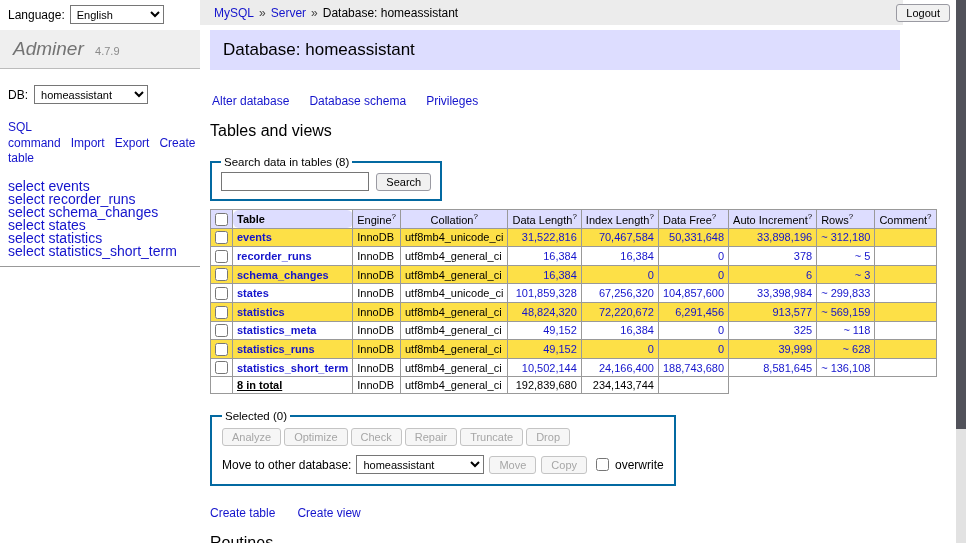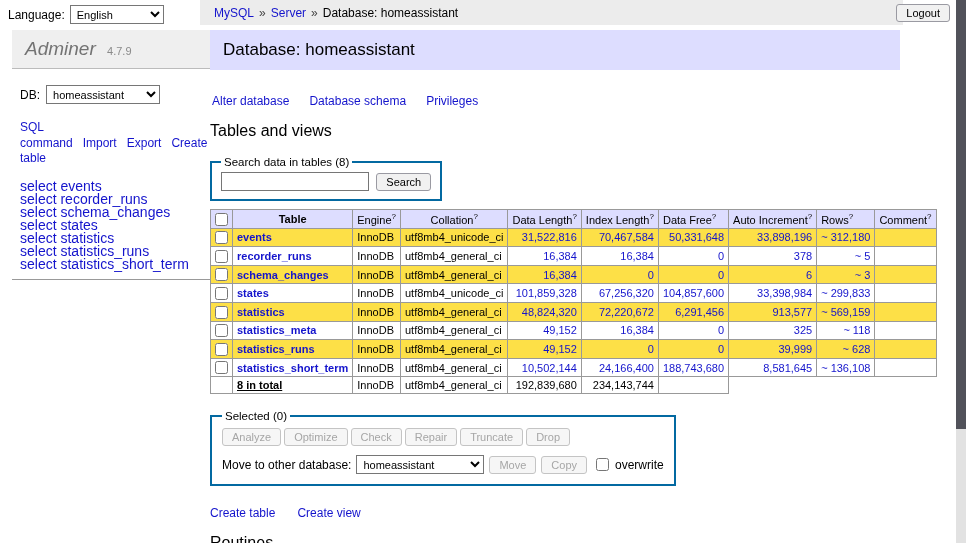--- a/index.html
+++ b/index.html
@@ -23,21 +23,21 @@
   .breadcrumb .sep { color:#444; }
   .breadcrumb .current { color:#000; }
   .logout-wrap { position:absolute; right:16px; top:4px; }
   .btn {
     font-family:inherit; font-size:11px; padding:2px 9px; background:#f1f1f1;
     border:1px solid #9a9aa2; border-radius:3px; color:#000; cursor:pointer;
   }
   .btn:disabled { color:#a6a6a6; border-color:#c4c4c4; background:#f6f6f6; cursor:default; }
 
   
-  .sidebar { position:absolute; left:12px; top:30px; width:200px; }
+  .sidebar { position:absolute; left:0; top:30px; width:200px; }
   .app-h1 {
     margin:0; background:#efefef; border-bottom:1px solid #bbb; padding:8px 13px;
     font-size:19px; font-weight:normal; font-style:italic; color:#737373;
   }
   .app-h1 .ver { font-size:11px; font-style:normal; color:#8a8a8a; margin-left:6px; }
   .db-row { margin:16px 0 0 8px; display:flex; align-items:center; gap:6px; }
   .db-row select { width:114px; }
   .action-links { margin:16px 8px 0 8px; width:160px; line-height:1.3; }
   .action-links a { margin-right:10px; }
   .table-links { margin:13px 8px 0 8px; font-size:14px; }
@@ -51,21 +51,21 @@
   .nav-links a { margin-right:20px; }
   h3 { font-size:16px; font-weight:normal; margin:14px 0 0 0; }
   fieldset { display:inline-block; border:2px solid #0369a1; margin:16px 0 0 0; padding:4px 9px 8px 9px; }
   legend { font-size:11.5px; padding:0 3px; }
   .search-fieldset input[type="text"] { width:148px; }
   .search-fieldset .btn { margin-left:4px; }
 
   table.tables { border-collapse:collapse; margin-top:8px; font-size:11px; }
   .tables th, .tables td { border:1px solid #999; padding:2px 4px; white-space:nowrap; height:17px; }
   .tables thead th, .tables thead td { background:#ddf; }
-  .tables thead th { font-weight:bold; text-align:center; }
+  .tables thead th { font-weight:bold; text-align:left;border-radius:6px; }
   .tables sup { font-size:8px; }
   .tables tbody tr.odd td { background:#fde047; }
   .tables td.num { text-align:right; }
   .tables a.tname { font-weight:bold; }
   .tables tfoot .total-label { font-weight:bold;text-decoration:underline; }
   .tables thead tr > :nth-child(1){ width:14px; }
   .tables thead tr > :nth-child(2){ width:108px; }
   .tables thead tr > :nth-child(3){ width:34px; }
   .tables thead tr > :nth-child(4){ width:86px;text-align:center; }
   .tables thead tr > :nth-child(5){ width:56px; }
@@ -120,21 +120,20 @@
       <option>homeassistant</option>
     </select>
   </div>
   <div class="action-links"><a>SQL command</a><a>Import</a><a>Export</a><a>Create table</a></div>
   <div class="table-links">
       <a>select events</a>
       <a>select recorder_runs</a>
       <a>select schema_changes</a>
       <a>select states</a>
       <a>select statistics</a>
-      <a>select statistics_runs</a>
       <a>select statistics_short_term</a>
     </div>
   <div class="sidebar-sep"></div>
 </div>
 
 <div class="main">
   <h2 class="page-title">Database: homeassistant</h2>
 
   <div class="nav-links"><a>Alter database</a><a>Database schema</a><a>Privileges</a></div>
 

